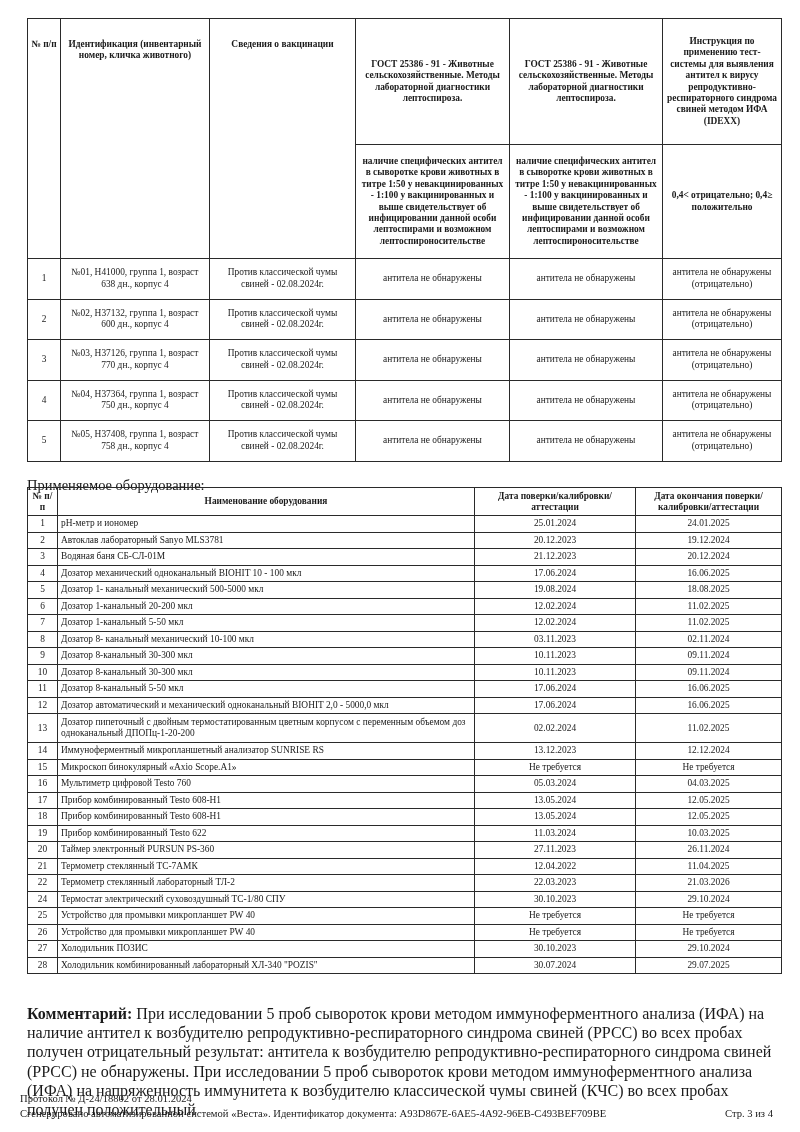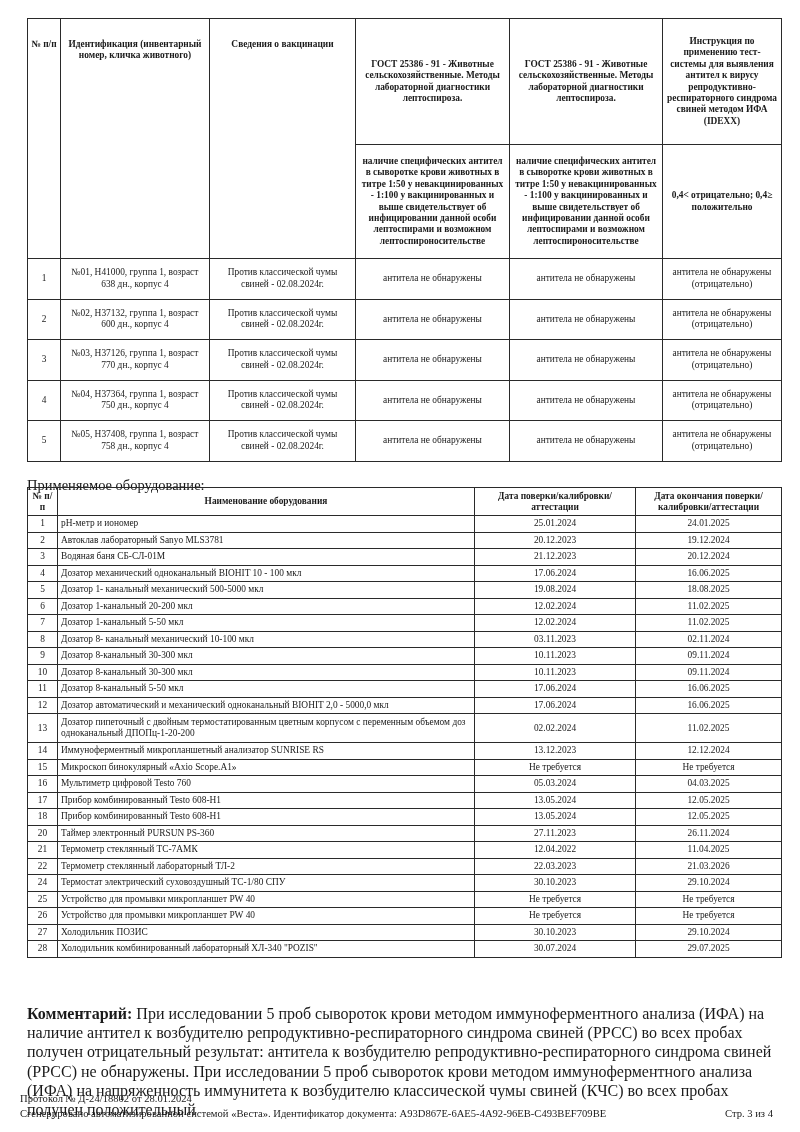--- a/index.html
+++ b/index.html
@@ -226,20 +226,26 @@
           <td class="c">13.05.2024</td>
           <td class="c">12.05.2025</td>
         </tr>
         <tr>
           <td class="c">18</td>
           <td>Прибор комбинированный Testo 608-H1</td>
           <td class="c">13.05.2024</td>
           <td class="c">12.05.2025</td>
         </tr>
         <tr>
+          <td class="c">19</td>
+          <td>Прибор комбинированный Testo 622</td>
+          <td class="c">11.03.2024</td>
+          <td class="c">10.03.2025</td>
+        </tr>
+        <tr>
           <td class="c">20</td>
           <td>Таймер электронный PURSUN PS-360</td>
           <td class="c">27.11.2023</td>
           <td class="c">26.11.2024</td>
         </tr>
         <tr>
           <td class="c">21</td>
           <td>Термометр стеклянный ТС-7АМК</td>
           <td class="c">12.04.2022</td>
           <td class="c">11.04.2025</td>

